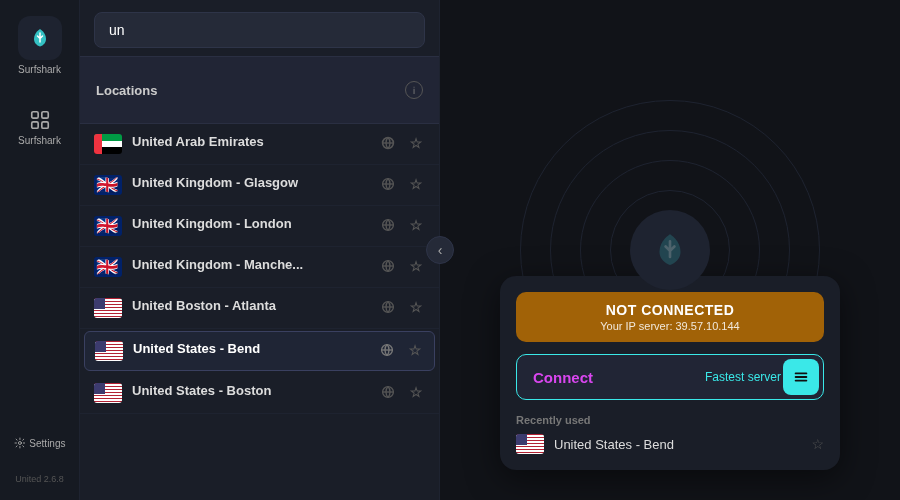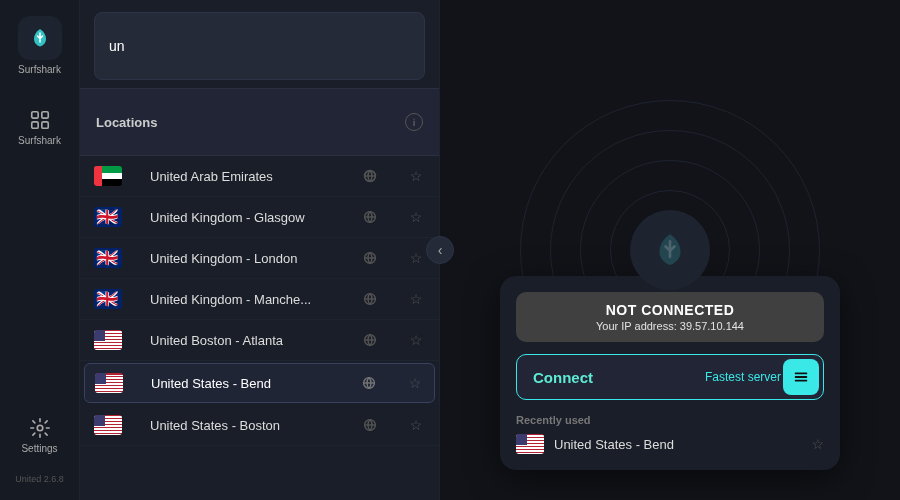--- a/index.html
+++ b/index.html
@@ -53,21 +53,21 @@
       margin-bottom: 4px;
     }
     .sidebar-item svg { width: 22px; height: 22px; }
     .sidebar-item-label {
       font-size: 10px;
       color: #aaa;
     }
     .sidebar-spacer { flex: 1; }
     .sidebar-settings {
       display: flex;
-      flex-direction: column;
+      flex-direction: row;
       align-items: center;
       gap: 4px;
       cursor: pointer;
       padding: 10px 8px;
       border-radius: 10px;
       width: 68px;
       margin-bottom: 4px;
     }
     .sidebar-settings svg { width: 22px; height: 22px; }
     .sidebar-settings-label { font-size: 10px; color: #aaa; }
@@ -80,21 +80,21 @@
       display: flex;
       flex-direction: column;
       flex-shrink: 0;
       border-right: 1px solid #1e2330;
     }
     .search-bar {
       margin: 12px 14px 8px 14px;
       background: #252a38;
       border: 1px solid #2e3448;
       border-radius: 8px;
-      padding: 25px 14px;
+      padding: 9px 14px;
       color: #fff;
       font-size: 14px;
       outline: none;
       width: calc(100% - 28px);
     }
     .locations-header {
       display: flex;
       align-items: center;
       justify-content: space-between;
       padding: 24px 16px;
@@ -121,25 +121,25 @@
     }
     .location-list {
       overflow-y: auto;
       flex: 1;
     }
     .location-list::-webkit-scrollbar { width: 4px; }
     .location-list::-webkit-scrollbar-track { background: #1a1e28; }
     .location-list::-webkit-scrollbar-thumb { background: #333; border-radius: 2px; }
     .location-row {
       display: flex;
-      align-items: center;
       padding: 10px 14px;
       cursor: pointer;
       border-bottom: 1px solid #1e2330;
-      gap: 28px;
+      gap: 10px;
+      font-weight: bold;
     }
     .location-row.selected {
       background: #1f2535;
       border: 1px solid #3a4060;
       border-radius: 6px;
       margin: 2px 4px;
       padding: 9px 10px;
     }
     .flag {
       width: 28px;
@@ -245,21 +245,21 @@
       bottom: 30px;
       left: 50%;
       transform: translateX(-50%);
       width: 340px;
       background: #1a1e28;
       border-radius: 16px;
       padding: 16px;
       box-shadow: 0 8px 32px rgba(0,0,0,0.5);
     }
     .not-connected-banner {
-      background: #404040;
+      background: #a16207;
       border-radius: 10px;
       padding: 10px 32px;
       text-align: center;
       margin-bottom: 12px;
     }
     .not-connected-title {
       font-size: 14px;
       font-weight: 700;
       color: #fff;
       letter-spacing: 0.5px;
@@ -274,21 +274,21 @@
       align-items: center;
       background: #212535;
       border-radius: 10px;
       padding: 4px 4px 4px 16px;
       margin-bottom: 14px;
       border: 1.5px solid #3ae8e8;
     }
     .connect-btn {
       font-size: 15px;
       font-weight: 700;
-      color: #5eead4;
+      color: #d946ef;
       flex: 1;
       cursor: pointer;
     }
     .fastest-server {
       font-size: 12px;
       color: #3ae8e8;
       margin-right: 2px;
       cursor: pointer;
     }
     .hamburger-btn {
@@ -494,21 +494,21 @@
       <svg viewBox="0 0 24 24" fill="none">
         <path d="M12 3C12 3 6 6.5 6 13c0 3.5 2.5 6.5 6 7.5 3.5-1 6-4 6-7.5C18 6.5 12 3 12 3z" fill="#3ae8e8" opacity="0.35"></path>
         <path d="M12 7v9M9.5 10l2.5 2.5 2.5-2.5" stroke="#fff" stroke-width="1.5" stroke-linecap="round" stroke-linejoin="round" opacity="0.4"></path>
       </svg>
     </div>
   </div>
 
   <div class="connect-card">
     <div class="not-connected-banner">
       <div class="not-connected-title">NOT CONNECTED</div>
-      <div class="not-connected-ip">Your IP address: 39.57.10.144</div>
+      <div class="not-connected-ip">Your IP server: 39.57.10.144</div>
     </div>
 
     <div class="connect-row">
       <span class="connect-btn">Connect</span>
       <span class="fastest-server">Fastest server</span>
       <div class="hamburger-btn">
         <svg viewBox="0 0 20 20" fill="#111">
           <rect x="3" y="5" width="14" height="2" rx="1"></rect>
           <rect x="3" y="9" width="14" height="2" rx="1"></rect>
           <rect x="3" y="13" width="14" height="2" rx="1"></rect>

